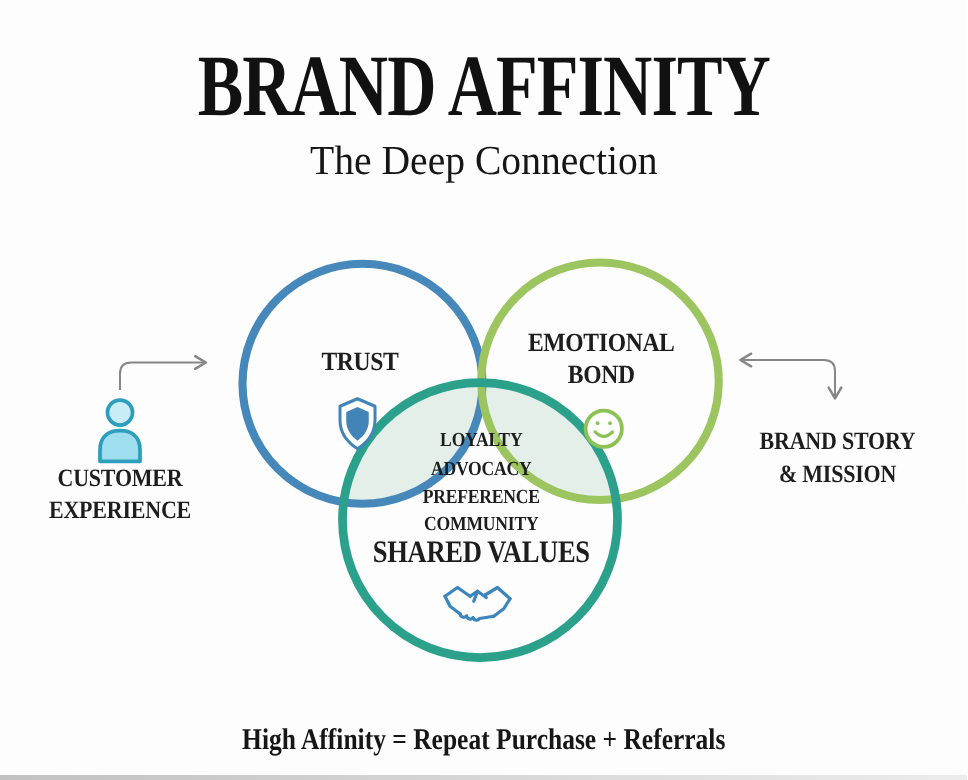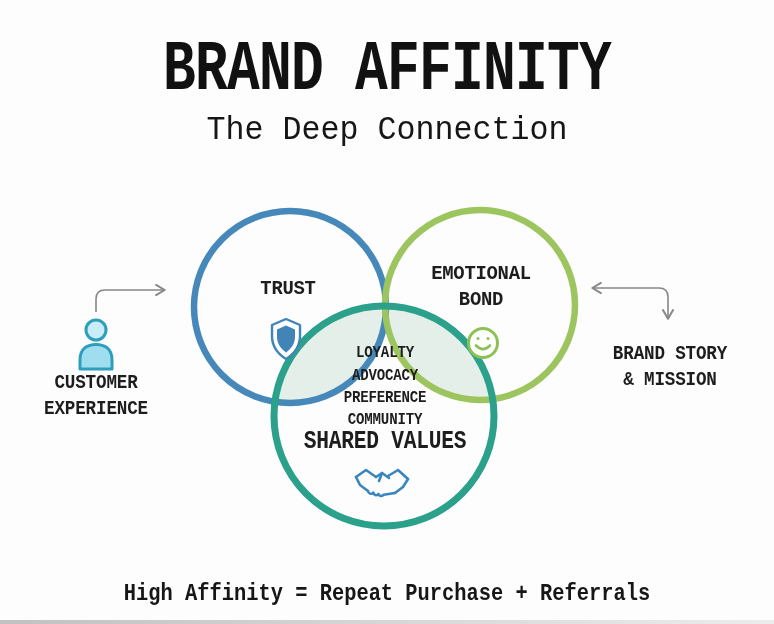--- a/index.html
+++ b/index.html
@@ -2,21 +2,21 @@
 <html><head>
 <meta charset="utf-8">
 <style>
   html, body { margin: 0; padding: 0; background: #ffffff; }
   .canvas {
     position: relative;
     width: 774px;
     height: 624px;
     background: #fdfdfd;
     overflow: hidden;
-    font-family: Liberation Mono, monospace;
+    font-family: Liberation Serif, serif;
     color: #1d1d1d;
   }
   .abs { position: absolute; }
   .title {
     left: 387px; top: 70px;
     font-size: 70px; font-weight: bold; letter-spacing: -1px;
     color: #111;
     transform: translate(-50%,-50%) scaleX(0.78);
     white-space: nowrap;
   }

